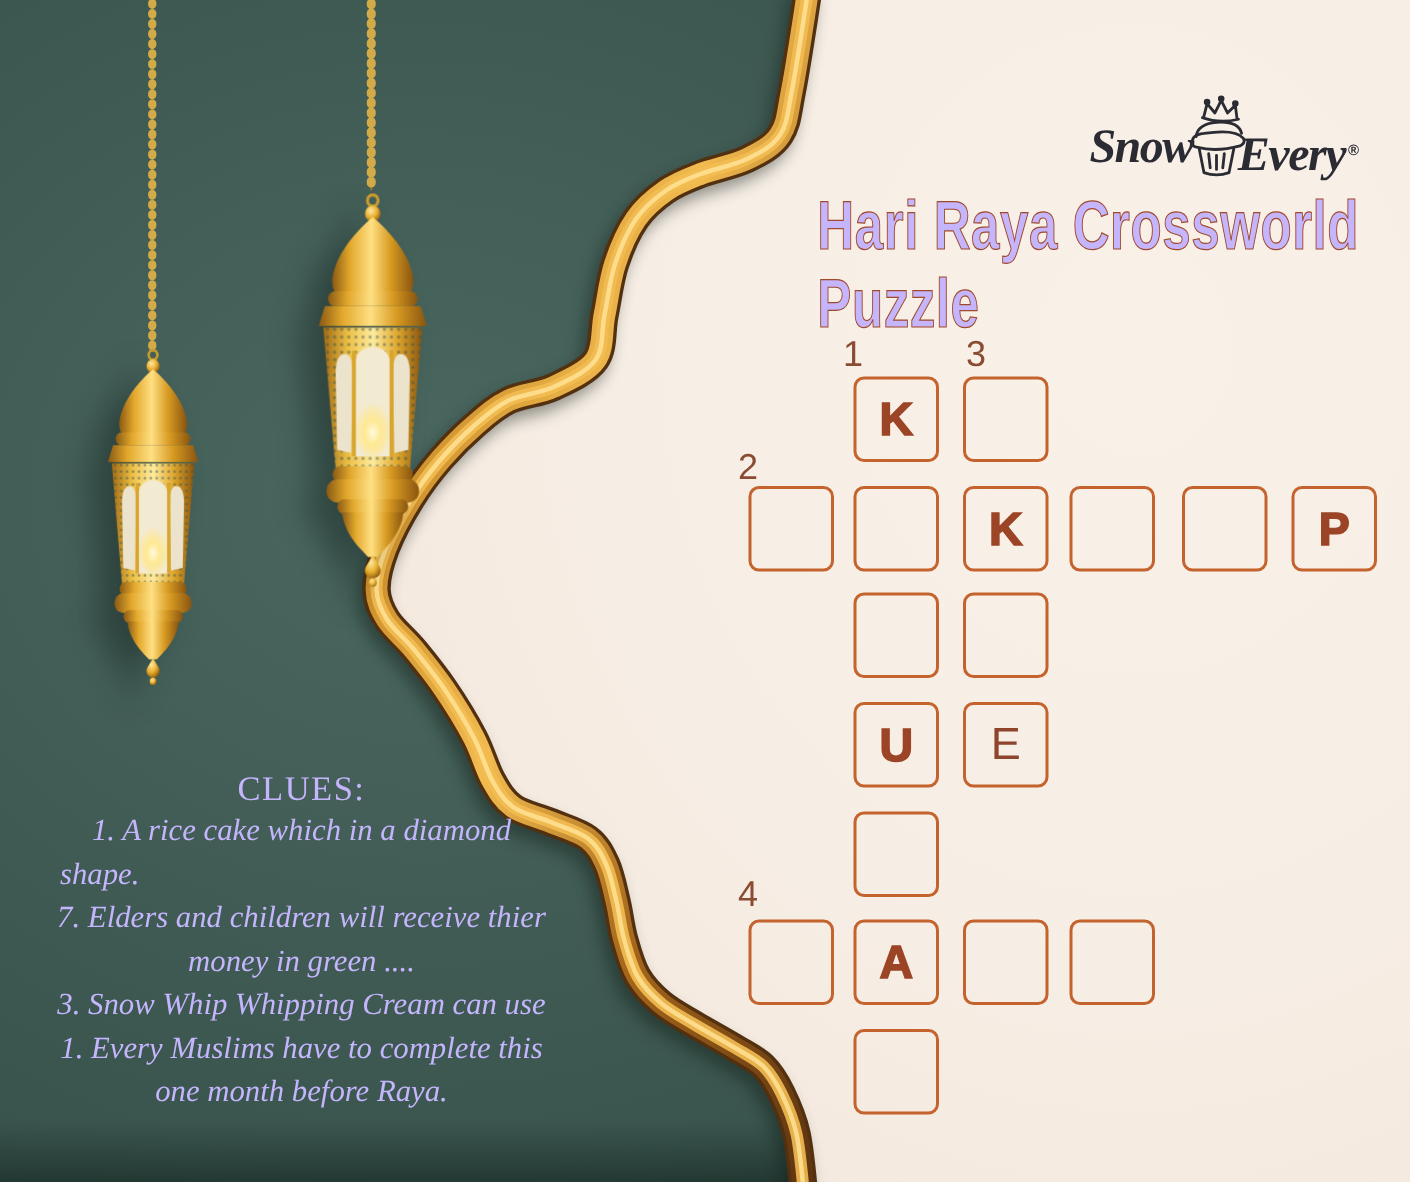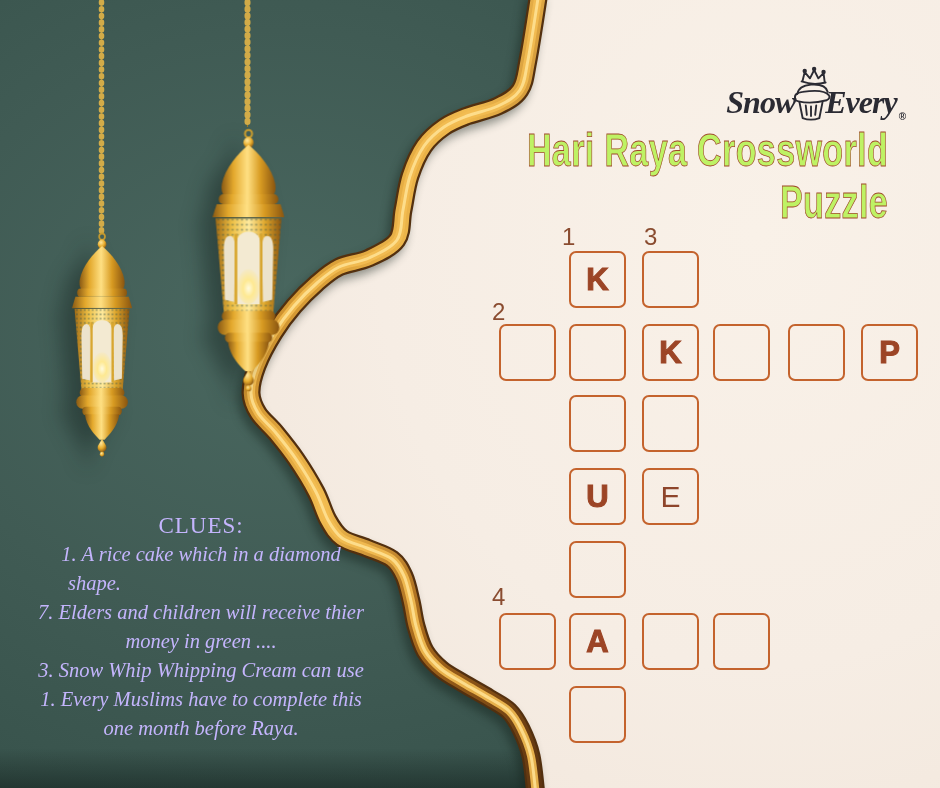--- a/index.html
+++ b/index.html
@@ -5,44 +5,44 @@
   html,body{margin:0;padding:0;background:#222;}
   #stage{
     position:relative;width:940px;height:788px;overflow:hidden;
     font-family:"Liberation Sans",sans-serif;
     background:#405b54;
   }
   #scene{position:absolute;left:0;top:0;}
   
   #logo{
     position:absolute;top:60px;right:34px;height:62px;
-    display:flex;align-items:flex-end;color:#2b2b33;
+    display:flex;align-items:center;color:#2b2b33;
     font-family:"Liberation Serif",serif;font-style:italic;font-weight:600;
   }
   #logo .word1{font-size:32px;line-height:40px;margin-top:12px;letter-spacing:-1px;}
   #logo .cupcake{width:46px;height:56px;margin:0 -9px 0 -7px;}
   #logo .word2{font-size:32px;line-height:40px;margin-top:22px;letter-spacing:-1px;}
   #logo .reg{font-size:10px;font-style:normal;margin-top:18px;margin-left:2px;font-family:"Liberation Sans",sans-serif;}
   
   #title{
-    position:absolute;top:124px;right:52px;text-align:right;color:#bef264;
+    position:absolute;top:124px;right:34px;color:#c4b5fd;
   }
   #title .tline{
     display:block;font-size:46px;line-height:52px;font-weight:800;letter-spacing:.5px;
     transform:scaleX(.74);transform-origin:right top;white-space:nowrap;
     -webkit-text-stroke:.8px #a0492c;
   }
   
   #clues{
     position:absolute;left:0;top:511px;width:402px;text-align:center;
     color:#c4b5fd;font-family:"Liberation Serif",serif;
   }
   #clues .clues-heading{font-size:23px;line-height:29px;letter-spacing:1px;}
   #clues .clue-line{font-size:20.5px;line-height:29px;font-style:italic;}
-  #clues .clue-line-left{text-align:left;padding-left:68px;}
+  #clues .clue-line-left{text-align:left;padding-left:40px;}
   
   #grid{position:absolute;left:0;top:0;width:940px;height:788px;pointer-events:none;}
   .cell{
     position:absolute;width:57px;height:57px;box-sizing:border-box;
     border:2px solid #c4632d;border-radius:7px;background:transparent;
     display:flex;align-items:center;justify-content:center;pointer-events:auto;
   }
   .cell-letter{
     font-size:31px;font-weight:700;color:#9c4526;
     -webkit-text-stroke:1.1px #9c4526;line-height:1;

